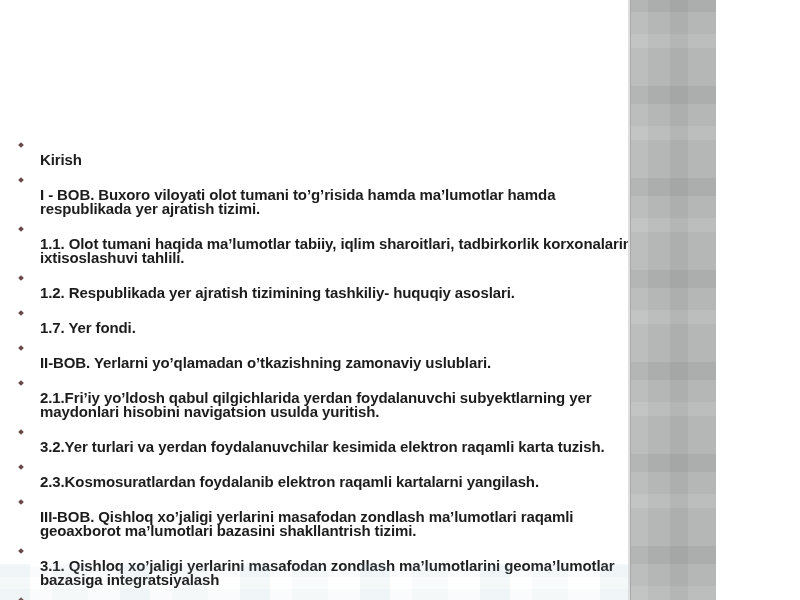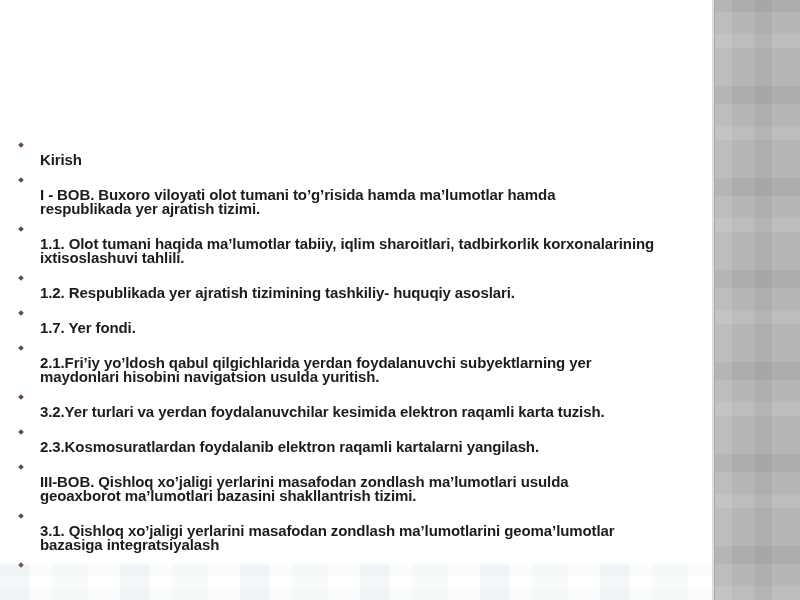--- a/index.html
+++ b/index.html
@@ -2,21 +2,21 @@
 <html><head>
 <meta charset="utf-8">
 <style>
   html, body {
     margin: 0;
     padding: 0;
     background: #ffffff;
   }
   .slide {
     position: relative;
-    width: 800px;
+    width: 716px;
     height: 600px;
     background: #ffffff;
     overflow: hidden;
     font-family: "Liberation Sans", "DejaVu Sans", sans-serif;
   }
   
   .right-texture {
     position: absolute;
     top: 0;
     right: 0;
@@ -90,36 +90,39 @@
   </li>
 
   <li class="toc-item">
     <span class="bullet"></span><span>1.2. Respublikada yer ajratish tizimining tashkiliy- huquqiy asoslari.</span>
   </li>
 
   <li class="toc-item">
     <span class="bullet"></span><span>1.7. Yer fondi.</span>
   </li>
 
+  <li class="toc-item bold">
+    <span class="bullet"></span><span>II-BOB. Yerlarni yo’qlamadan o’tkazishning zamonaviy uslublari.</span>
+  </li>
 
   <li class="toc-item">
     <span class="bullet"></span><span>2.1.Fri’iy yo’ldosh qabul qilgichlarida yerdan foydalanuvchi subyektlarning yer
 maydonlari hisobini navigatsion usulda yuritish.</span>
   </li>
 
   <li class="toc-item">
     <span class="bullet"></span><span>3.2.Yer turlari va yerdan foydalanuvchilar kesimida elektron raqamli karta tuzish.</span>
   </li>
 
   <li class="toc-item">
     <span class="bullet"></span><span>2.3.Kosmosuratlardan foydalanib elektron raqamli kartalarni yangilash.</span>
   </li>
 
   <li class="toc-item bold">
-    <span class="bullet"></span><span>III-BOB. Qishloq xo’jaligi yerlarini masafodan zondlash ma’lumotlari usulda
+    <span class="bullet"></span><span>III-BOB. Qishloq xo’jaligi yerlarini masafodan zondlash ma’lumotlari raqamli
 geoaxborot ma’lumotlari bazasini shakllantrish tizimi.</span>
   </li>
 
   <li class="toc-item">
     <span class="bullet"></span><span>3.1. Qishloq xo’jaligi yerlarini masafodan zondlash ma’lumotlarini geoma’lumotlar
 bazasiga integratsiyalash</span>
   </li>
 
   <li class="toc-item">
     <span class="bullet"></span>

